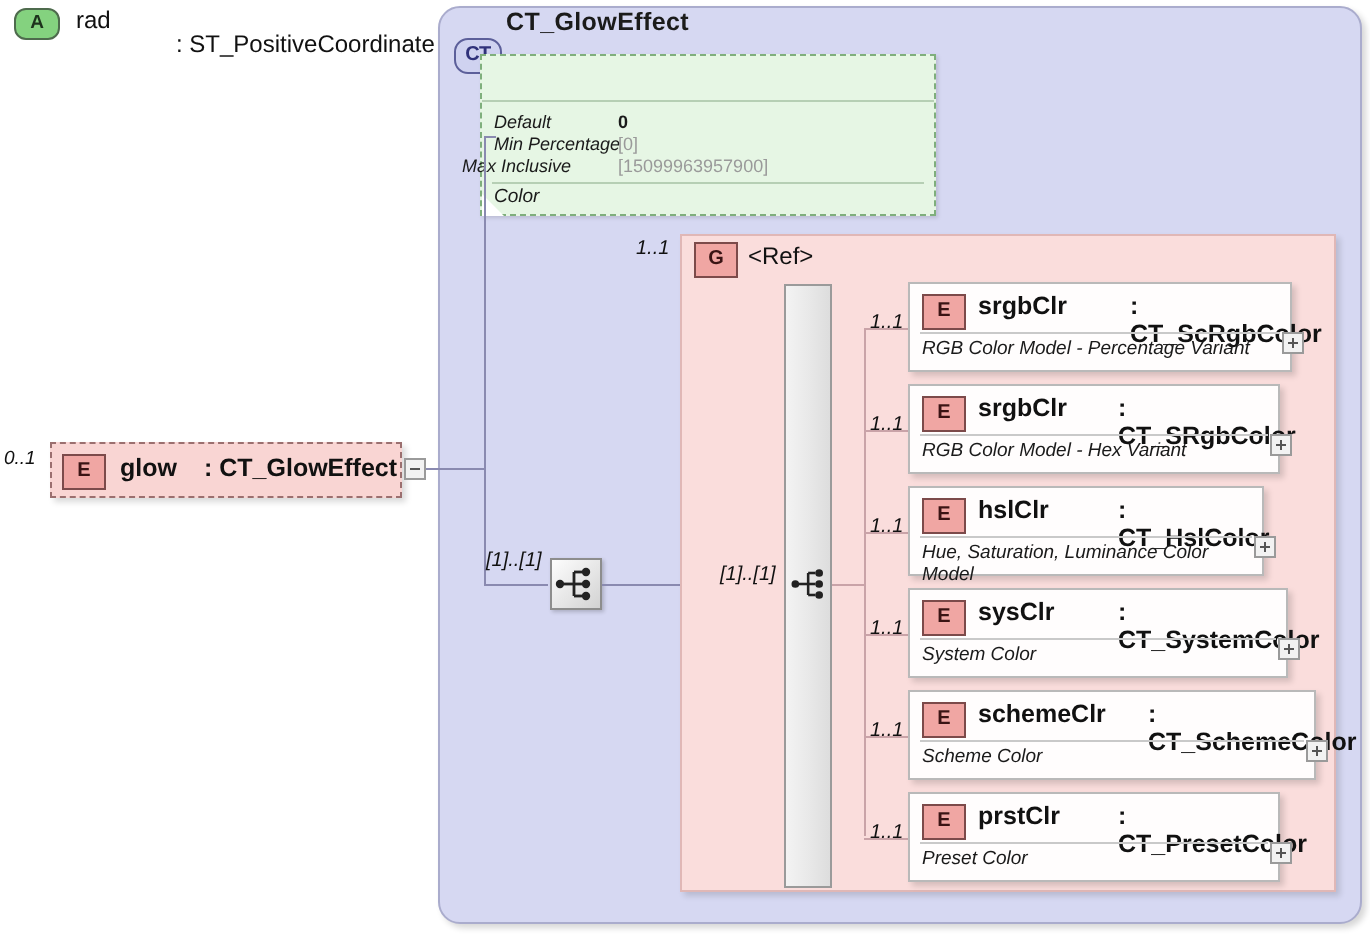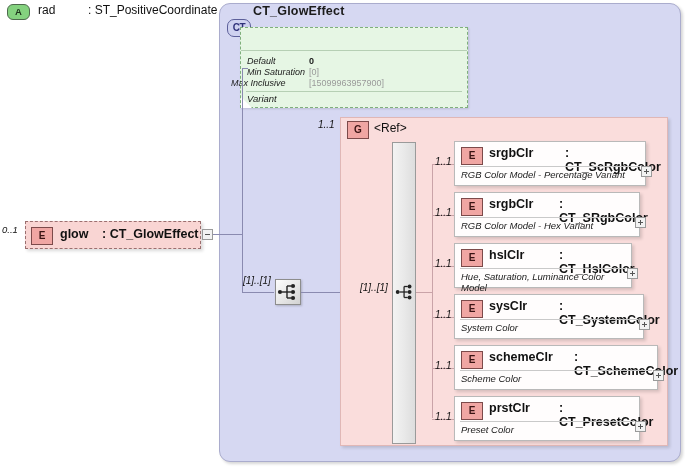--- a/index.html
+++ b/index.html
@@ -102,21 +102,21 @@
     line-height: 13px;
     text-align: center;
   }
   #attr-name {
     left: 38px; top: 3px;
     font-size: 12px;
     color: #111;
     font-weight: normal;
   }
   #attr-type {
-    left: 88px; top: 3px;
+    left: 88px; top: 15px;
     font-size: 12px;
     color: #111;
   }
   .facet-row { position: absolute; font-size: 9px; font-style: italic; color: #1a1a1a; }
   .facet-val { position: absolute; font-size: 9px; font-style: normal; color: #1a1a1a; font-weight: bold;}
   .facet-val.grey { color: #9a9a9a; font-weight: normal; }
   #attr-docline {
     position: absolute;
     left: 5px; right: 5px; bottom: 15px;
     height: 0;
@@ -280,27 +280,27 @@
     <div class="notch"></div>
     <div id="attr-docline"></div>
   </div>
   <div class="abs" id="attr-badge">A</div>
   <div class="abs" id="attr-name">rad</div>
   <div class="abs" id="attr-type">: ST_PositiveCoordinate</div>
 
   <div class="facet-row" style="left:247px; top:56px;">Default</div>
   <div class="facet-val" style="left:309px; top:56px;">0</div>
 
-  <div class="facet-row" style="left:247px; top:67px;">Min Saturation</div>
+  <div class="facet-row" style="left:247px; top:67px;">Min Percentage</div>
   <div class="facet-val grey" style="left:309px; top:67px;">[0]</div>
 
   <div class="facet-row" style="left:231px; top:78px;">Max Inclusive</div>
   <div class="facet-val grey" style="left:309px; top:78px;">[15099963957900]</div>
 
-  <div class="abs" style="left:247px; top:93px; font-size:9.5px; font-style:italic; color:#1a1a1a;">Variant</div>
+  <div class="abs" style="left:247px; top:93px; font-size:9.5px; font-style:italic; color:#1a1a1a;">Color</div>
 
   <div class="abs" id="glow-card">0..1</div>
   <div class="abs" id="glow-box"></div>
   <div class="abs" id="glow-badge">E</div>
   <div class="abs" id="glow-name">glow</div>
   <div class="abs" id="glow-type">: CT_GlowEffect</div>
   <div class="expander" style="left:202px; top:229px;"></div>
 
   <div class="line-h" style="left:213px; top:234px; width:29px;"></div>
 

